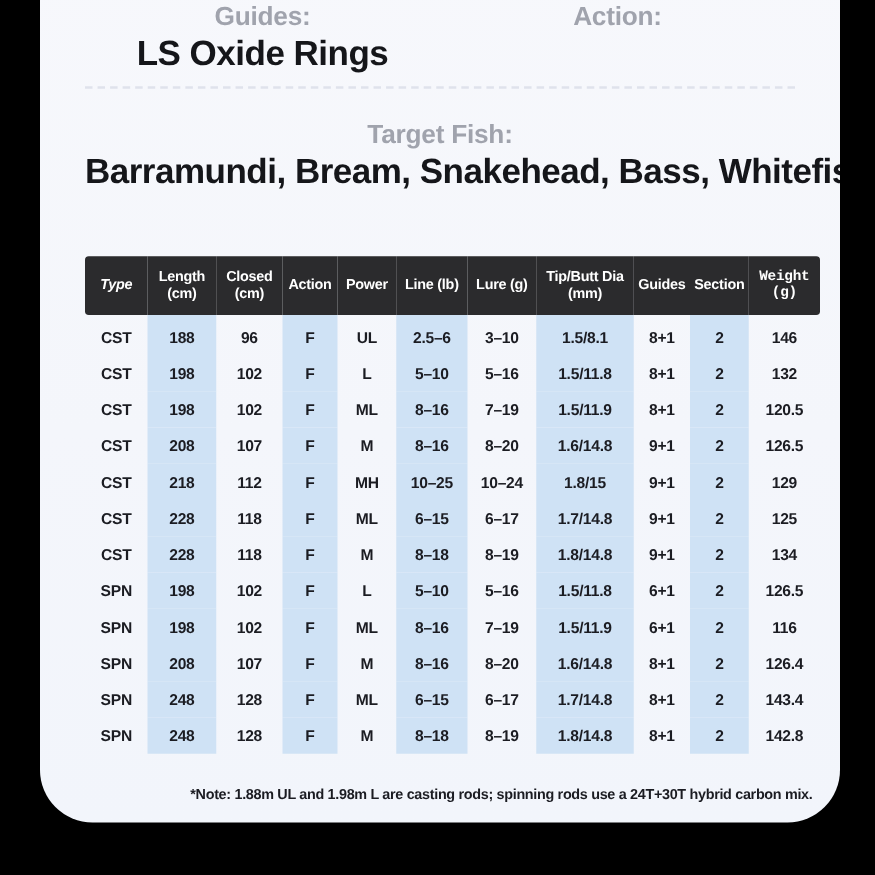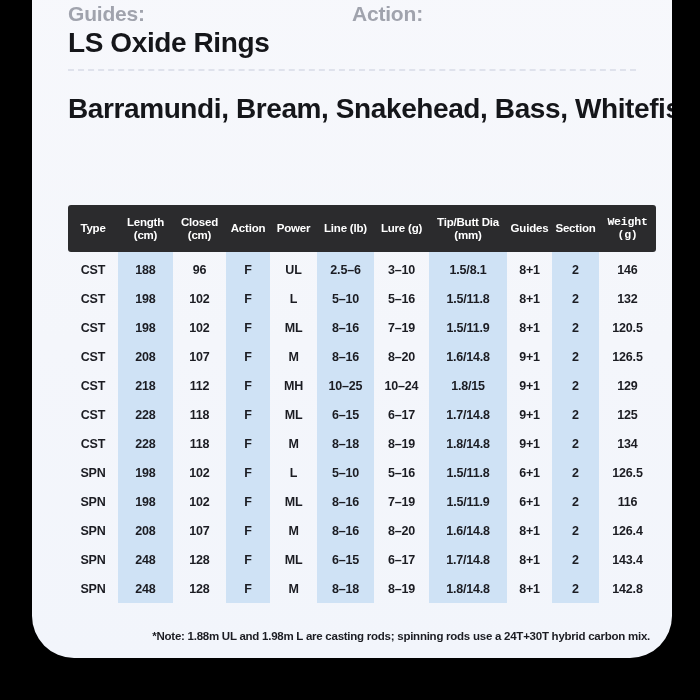--- a/index.html
+++ b/index.html
@@ -28,20 +28,21 @@
   }
 
   
   .spec-block {
     position: absolute;
     left: 0;
     top: 42px;
     width: 640px;
     padding: 0 36px;
     box-sizing: border-box;
+    text-align: center;
   }
   .spec-row {
     display: flex;
     align-items: flex-start;
   }
   .spec-col { width: 296px; }
   .spec-col.wide { width: 100%; }
 
   .spec-label {
     color: #a0a3ad;
@@ -87,21 +88,21 @@
     background: #2b2b2d;
     color: #ffffff;
     font-size: 11.5px;
     font-weight: 700;
     line-height: 12.5px;
     padding: 11px 0 11px 0;
     text-align: center;
     vertical-align: middle;
     letter-spacing: -0.2px;
   }
-  table.spec-table thead th:first-child { border-radius: 3px 0 0 3px; }
+  table.spec-table thead th:first-child { border-radius: 3px 0 0 3px; font-style: italic; }
   table.spec-table thead th:last-child  { border-radius: 0 3px 3px 0; font-family: Liberation Mono, monospace; }
   th .sub { display: block; font-weight: 700; }
 
   table.spec-table tbody td {
     font-size: 12.5px;
     font-weight: 700;
     color: #1b1c22;
     text-align: center;
     height: 29px;
     padding: 0;
@@ -153,20 +154,21 @@
       </div>
       <div class="spec-col">
         <div class="spec-label">Action:</div>
       </div>
     </div>
 
     <div class="divider"></div>
 
     <div class="spec-row spec-block-2">
       <div class="spec-col wide">
+        <div class="spec-label">Target Fish:</div>
         <div class="spec-value">Barramundi, Bream, Snakehead, Bass, Whitefish, Catfish, etc.</div>
       </div>
     </div>
 
   </div>
 
   <div id="table-wrap">
     <table class="spec-table">
       <colgroup>
         <col class="c-type">

